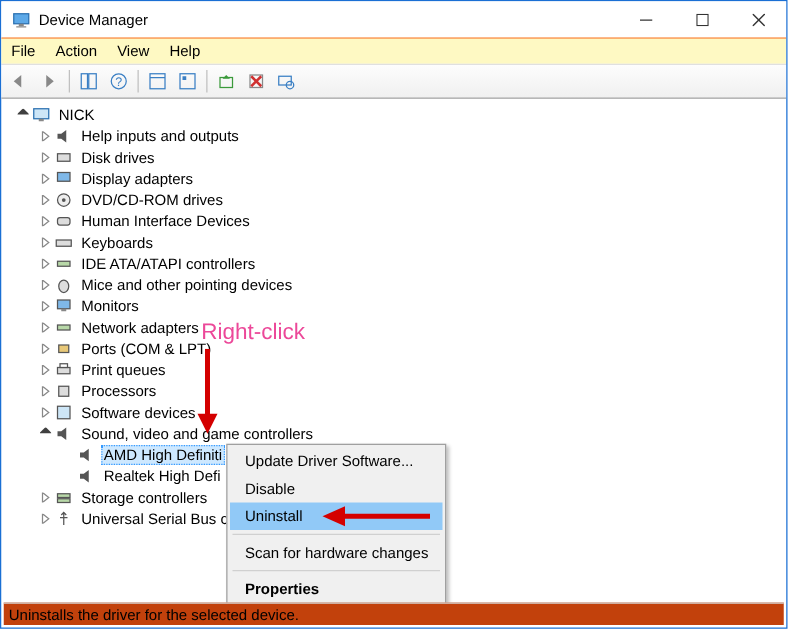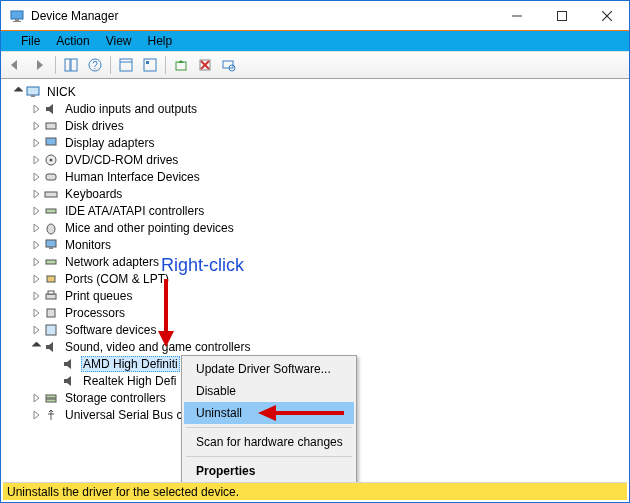--- a/index.html
+++ b/index.html
@@ -34,22 +34,22 @@
     display: flex; align-items: center; justify-content: center;
     font-family: sans-serif;
     font-size: 10px;
     color: #333;
   }
   .win-btn svg { display: block; }
   .menubar {
     height: 20px;
     display: flex;
     align-items: center;
-    padding-left: 12px;
-    background: #0ea5e9;
+    padding-left: 0;
+    background: #fef9c3;
   }
   .menu-item { padding: 1px 8px; cursor: default; }
   .toolbar {
     height: 28px;
     display: flex;
     align-items: center;
     padding: 0 4px;
     gap: 2px;
     border-top: 1px solid #e0e0e0;
     border-bottom: 1px solid #a0a0a0;
@@ -119,27 +119,27 @@
   .cm-item.highlight { background: #91c9f7; }
   .cm-sep { height: 1px; background: #d0d0d0; margin: 3px 2px; }
   .cm-item.bold { font-weight: bold; }
   .statusbar {
     position: absolute;
     left: 2px; right: 2px; bottom: 2px;
     height: 18px;
     display: flex; align-items: center;
     padding-left: 4px;
     font-size: 12px;
-    background: #fde047;
+    background: #c2410c;
     border-top: 1px solid #d4d4d4;
   }
   .annotation-label {
     position: absolute;
     left: 160px; top: 254px;
-    color: #1d4ed8;
+    color: #ec4899;
     font-size: 18px;
     font-weight: 500;
   }
   .arrow-down {
     position: absolute;
     left: 155px; top: 278px;
   }
   .arrow-left {
     position: absolute;
     left: 255px; top: 402px;
@@ -264,21 +264,21 @@
         <span class="expander">
           <svg width="8" height="8">
             <path d="M2 0 L7 4 L2 8 Z" fill="none" stroke="#888"></path>
           </svg>
         </span>
         <span class="dev-icon">
           <svg width="14" height="14">
             <path d="M2 5h3l4-3v10l-4-3H2z" fill="#555"></path>
           </svg>
         </span>
-        <span class="tree-label">Audio inputs and outputs</span>
+        <span class="tree-label">Help inputs and outputs</span>
       </div>
     <div class="tree-row indent-1">
         <span class="expander">
           <svg width="8" height="8">
             <path d="M2 0 L7 4 L2 8 Z" fill="none" stroke="#888"></path>
           </svg>
         </span>
         <span class="dev-icon">
           <svg width="14" height="14">
             <rect x="2" y="4" width="10" height="6" fill="#ddd" stroke="#555"></rect>

